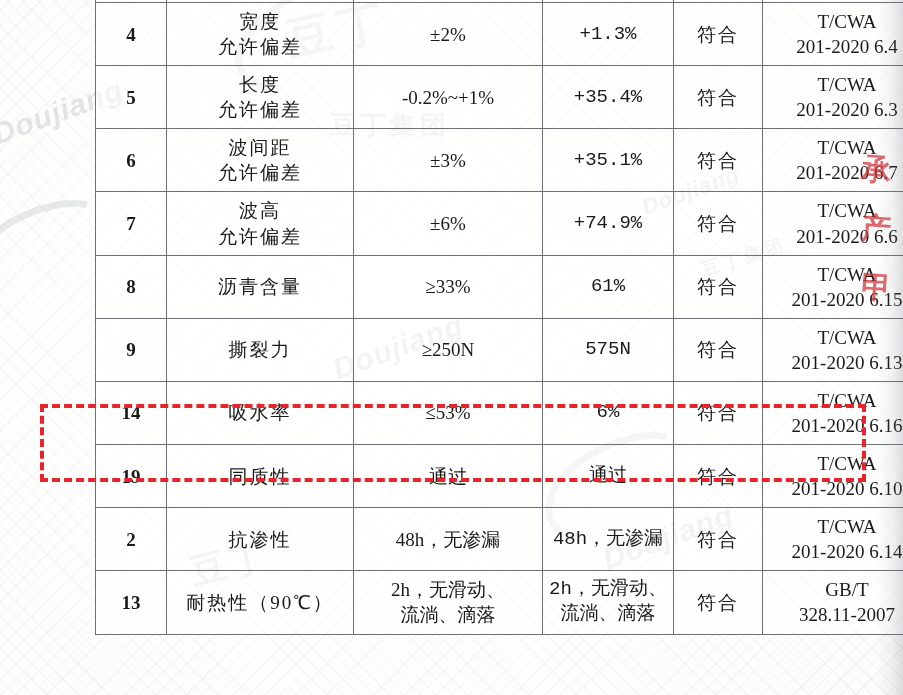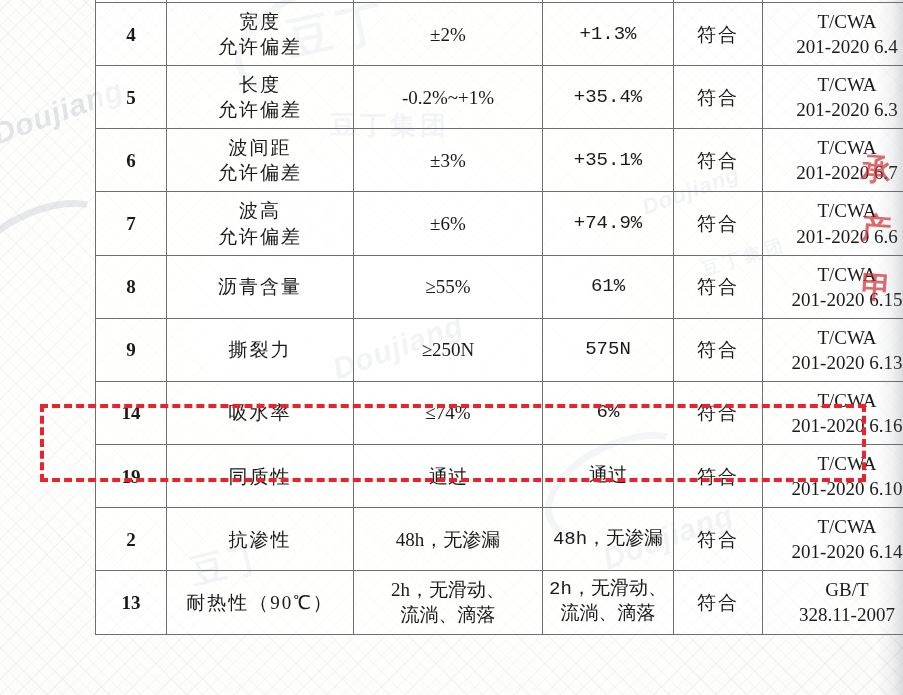--- a/index.html
+++ b/index.html
@@ -270,21 +270,21 @@
           </td>
         </tr>
         <tr>
           <td class="c-no">
             <span class="l1">8</span>
           </td>
           <td class="c-item">
             <span class="l1">沥青含量</span>
           </td>
           <td class="c-spec">
-            <span class="l1">≥55%</span>
+            <span class="l1">≥33%</span>
           </td>
           <td class="c-result">
             <span class="l1">61%</span>
           </td>
           <td class="c-verdict">
             <span class="l1">符合</span>
           </td>
           <td class="c-std">
             <span class="l1">T/CWA</span>
             <span class="l2">201-2020 6.15</span>
@@ -312,21 +312,21 @@
           </td>
         </tr>
         <tr>
           <td class="c-no">
             <span class="l1">14</span>
           </td>
           <td class="c-item">
             <span class="l1">吸水率</span>
           </td>
           <td class="c-spec">
-            <span class="l1">≤74%</span>
+            <span class="l1">≤53%</span>
           </td>
           <td class="c-result">
             <span class="l1">6%</span>
           </td>
           <td class="c-verdict">
             <span class="l1">符合</span>
           </td>
           <td class="c-std">
             <span class="l1">T/CWA</span>
             <span class="l2">201-2020 6.16</span>

